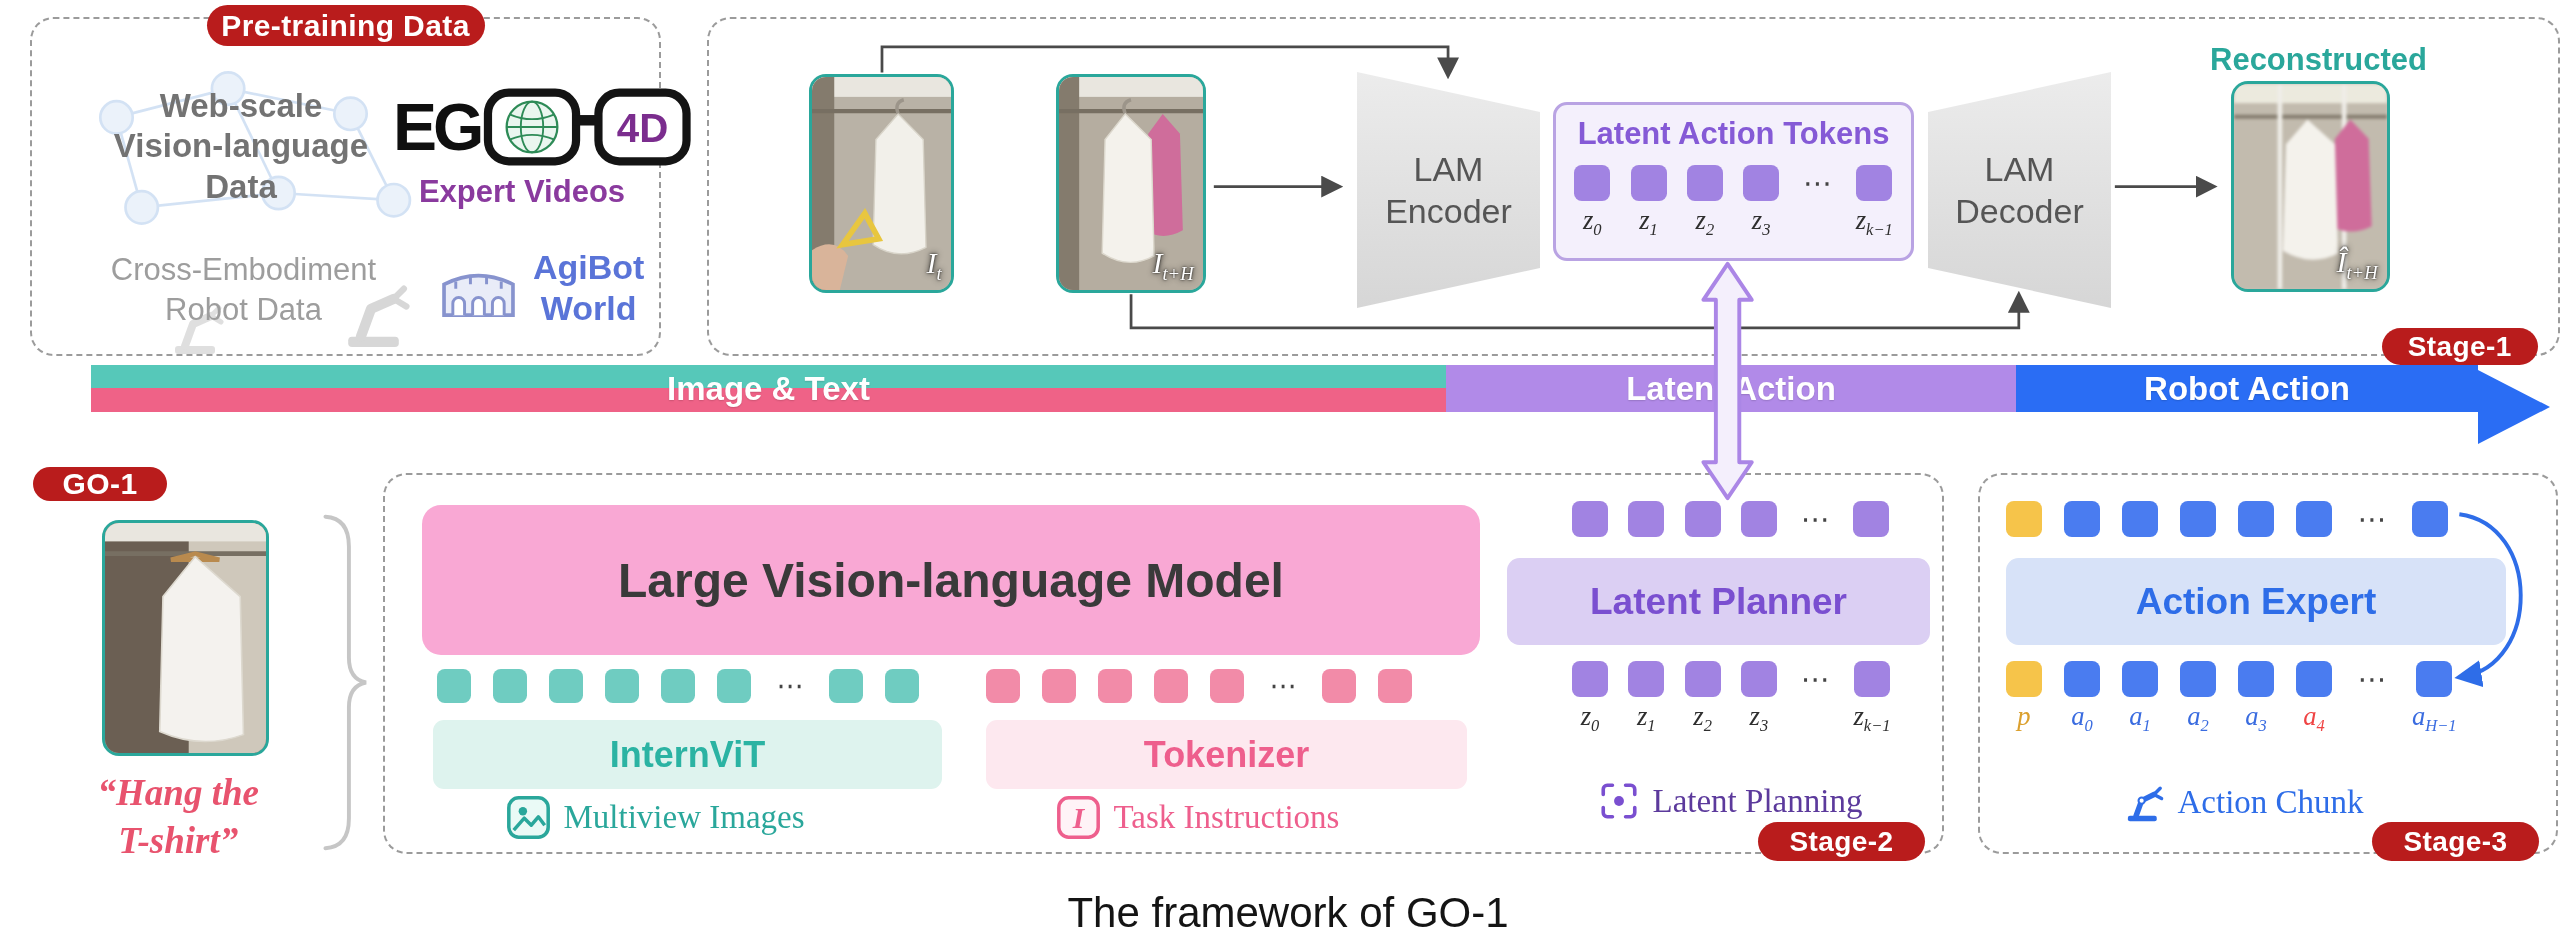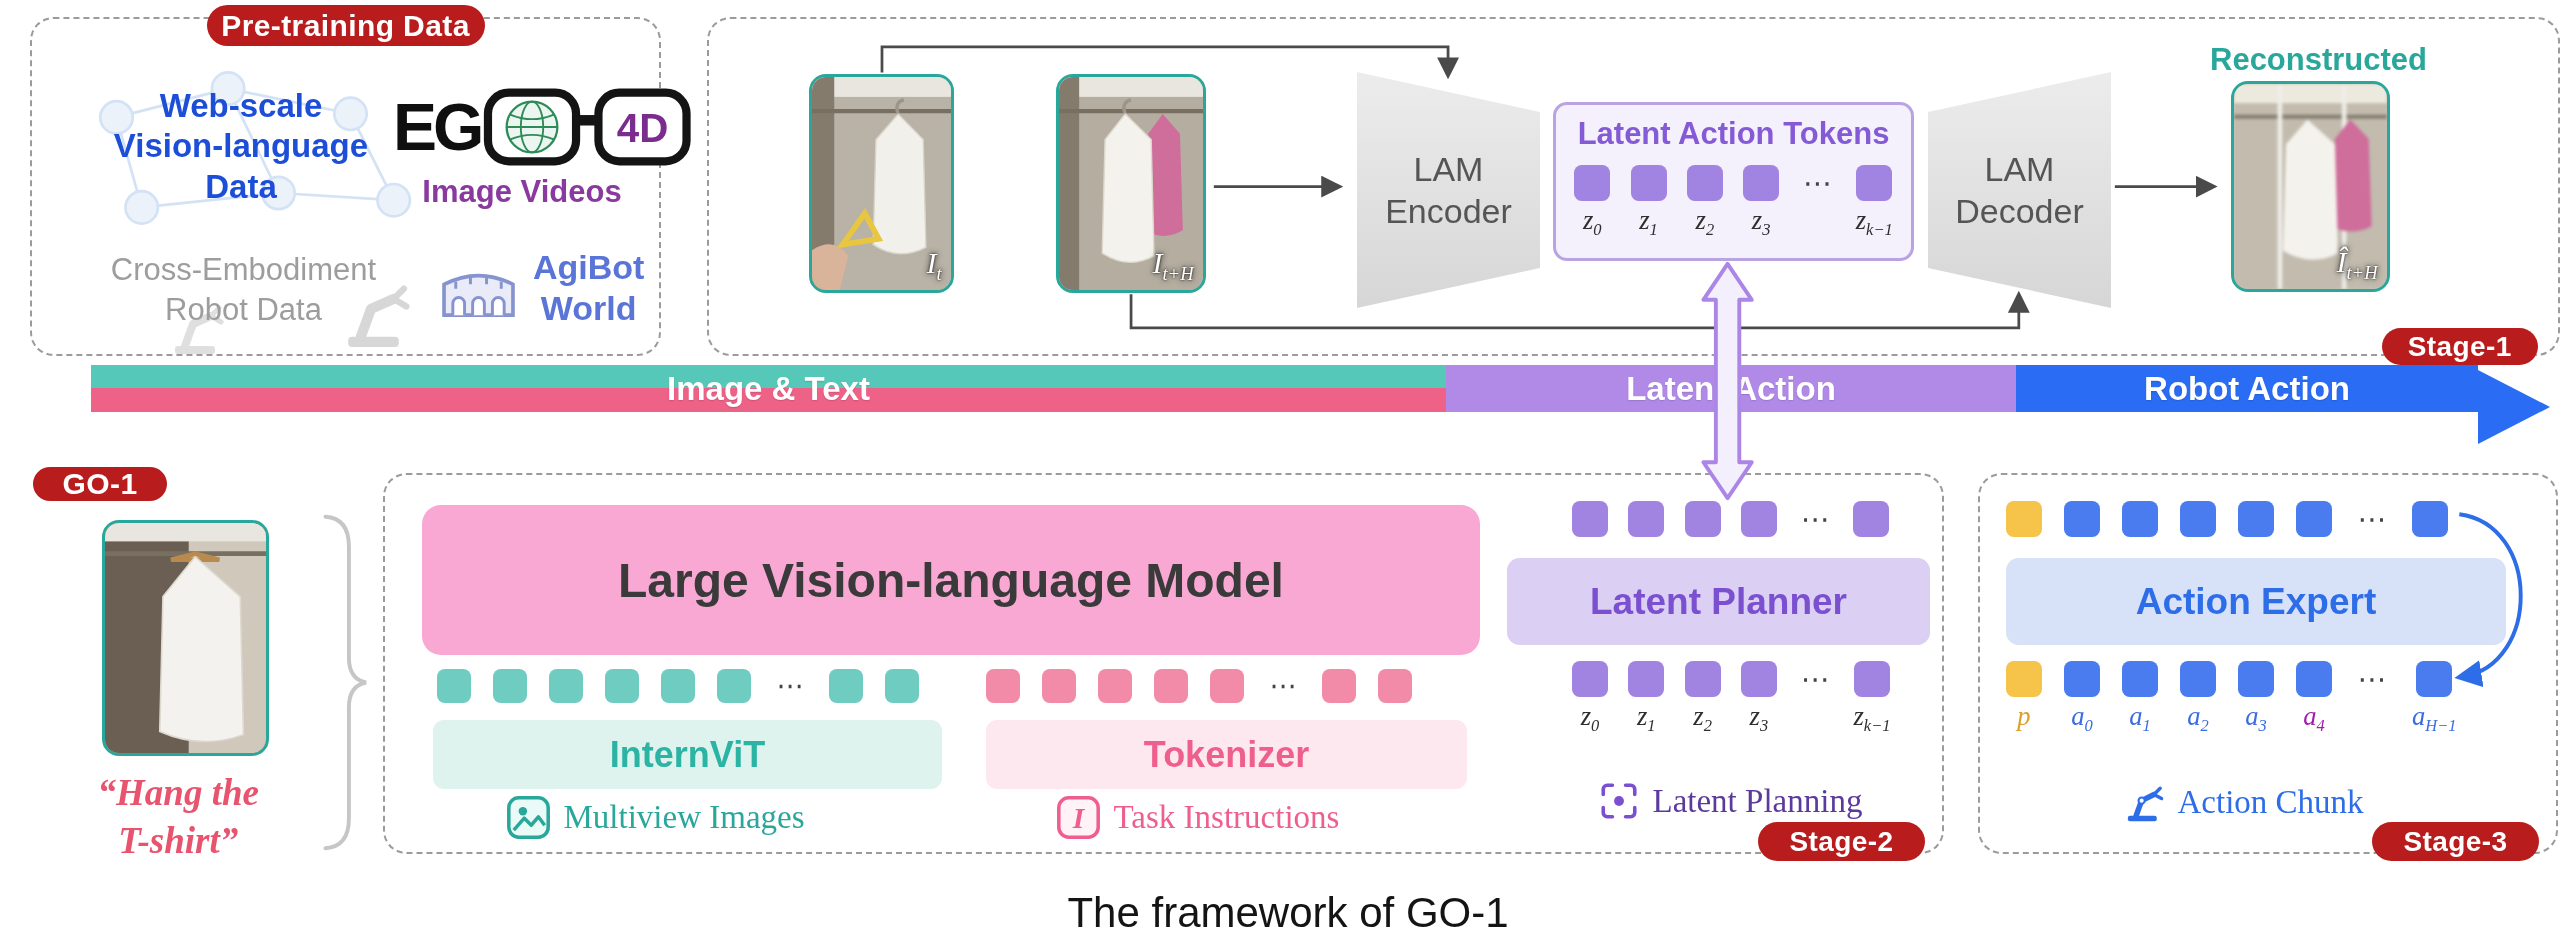--- a/index.html
+++ b/index.html
@@ -10,21 +10,21 @@
 
   .dashed-box { position:absolute; border:2.3px dashed #9b9b9b; border-radius:23.4px; }
   .pill { position:absolute; background:#b91c1c; color:#fff; font-weight:bold; border-radius:780px;
           display:flex; align-items:center; justify-content:center; letter-spacing:0.4px; z-index:6; }
 
   
   #pretrain-box { left:30px; top:17px; width:631px; height:339px; }
   #pretrain-pill { left:50%; top:-14px; transform:translateX(-50%); width:278px; height:41px; font-size:30px; }
   #web-net { position:absolute; left:26.6px; top:48px; width:367px; height:180px; opacity:.5; }
   #web-text { position:absolute; left:45px; top:67px; width:328px; font-size:33px; font-weight:bold;
-              color:#1d4ed8; text-align:center; line-height:1.22; }
+              color:#737373; text-align:center; line-height:1.22; }
   #ego-row { position:absolute; left:361px; top:66px; display:flex; align-items:center; }
   #ego-eg { font-size:66px; font-weight:800; color:#0f0f0f; letter-spacing:-3.9px; margin-right:1.6px; }
   #human-videos { position:absolute; left:361px; top:155px; width:258px; text-align:center;
                   font-size:31px; font-weight:bold; color:#8a3a9e; }
   .robot-ghost { position:absolute; opacity:.5; }
   #robot-ghost-1 { left:301px; top:252px; width:81px; height:81px; }
   #robot-ghost-2 { left:131px; top:275px; width:64px; height:64px; opacity:.4; }
   #cross-emb { position:absolute; left:28px; top:231px; width:367px; font-size:31px; font-weight:500;
                color:#9d9d9d; text-align:center; line-height:1.28; }
   #agibot-row { position:absolute; left:406px; top:228px; display:flex; align-items:center; gap:14px; }
@@ -166,21 +166,21 @@
         <rect x="8" y="10" width="118" height="92" rx="28" fill="#ffffff" stroke="#141414" stroke-width="11"></rect>
         <rect x="156" y="10" width="118" height="92" rx="28" fill="#ffffff" stroke="#141414" stroke-width="11"></rect>
         <rect x="122" y="40" width="38" height="14" fill="#141414"></rect>
         <circle cx="67" cy="56" r="34" fill="#eaf6ef" stroke="#2e8b57" stroke-width="3"></circle>
         <ellipse cx="67" cy="56" rx="15" ry="34" fill="none" stroke="#2e8b57" stroke-width="2.5"></ellipse>
         <line x1="33" y1="56" x2="101" y2="56" stroke="#2e8b57" stroke-width="2.5"></line>
         <path d="M37 39 Q67 52 97 39 M37 73 Q67 60 97 73" fill="none" stroke="#2e8b57" stroke-width="2.5"></path>
         <text x="215" y="76" text-anchor="middle" font-size="54" font-weight="bold" fill="#7b2d8e" font-family="Liberation Sans, sans-serif">4D</text>
       </svg>
     </div>
-    <div id="human-videos">Image Videos</div>
+    <div id="human-videos">Expert Videos</div>
 
     <svg class="robot-ghost" id="robot-ghost-1" viewBox="0 0 64 64">
       <rect x="12" y="52" width="40" height="8" rx="3" fill="#b0b0b0"></rect>
       <path d="M22 52 L30 30 L48 22" fill="none" stroke="#b0b0b0" stroke-width="8" stroke-linecap="round" stroke-linejoin="round"></path>
       <path d="M48 22 l8 -8 M48 22 l10 6" stroke="#b0b0b0" stroke-width="5" fill="none" stroke-linecap="round"></path>
     </svg>
     <svg class="robot-ghost" id="robot-ghost-2" viewBox="0 0 64 64">
       <rect x="12" y="52" width="40" height="8" rx="3" fill="#b0b0b0"></rect>
       <path d="M22 52 L30 30 L48 22" fill="none" stroke="#b0b0b0" stroke-width="8" stroke-linecap="round" stroke-linejoin="round"></path>
       <path d="M48 22 l8 -8 M48 22 l10 6" stroke="#b0b0b0" stroke-width="5" fill="none" stroke-linecap="round"></path>
@@ -498,21 +498,21 @@
       <div class="tok-col">
         <div class="tok-sq" style="background: rgb(74, 124, 240);"></div>
         <div class="tok-label" style="color: rgb(58, 108, 224);"><span>a</span><sub>2</sub></div>
       </div>
       <div class="tok-col">
         <div class="tok-sq" style="background: rgb(74, 124, 240);"></div>
         <div class="tok-label" style="color: rgb(58, 108, 224);"><span>a</span><sub>3</sub></div>
       </div>
       <div class="tok-col">
         <div class="tok-sq" style="background: rgb(74, 124, 240);"></div>
-        <div class="tok-label" style="color: #a21caf;"><span>a</span><sub>4</sub></div>
+        <div class="tok-label" style="color: #ef4444;"><span>a</span><sub>4</sub></div>
       </div>
       <div class="tok-col">
         <div class="tok-dots">⋯</div>
         <div class="tok-label">&nbsp;</div>
       </div>
       <div class="tok-col">
         <div class="tok-sq" style="background: rgb(74, 124, 240);"></div>
         <div class="tok-label" style="color: rgb(58, 108, 224);"><span>a</span><sub>H−1</sub></div>
       </div>
     </div>

